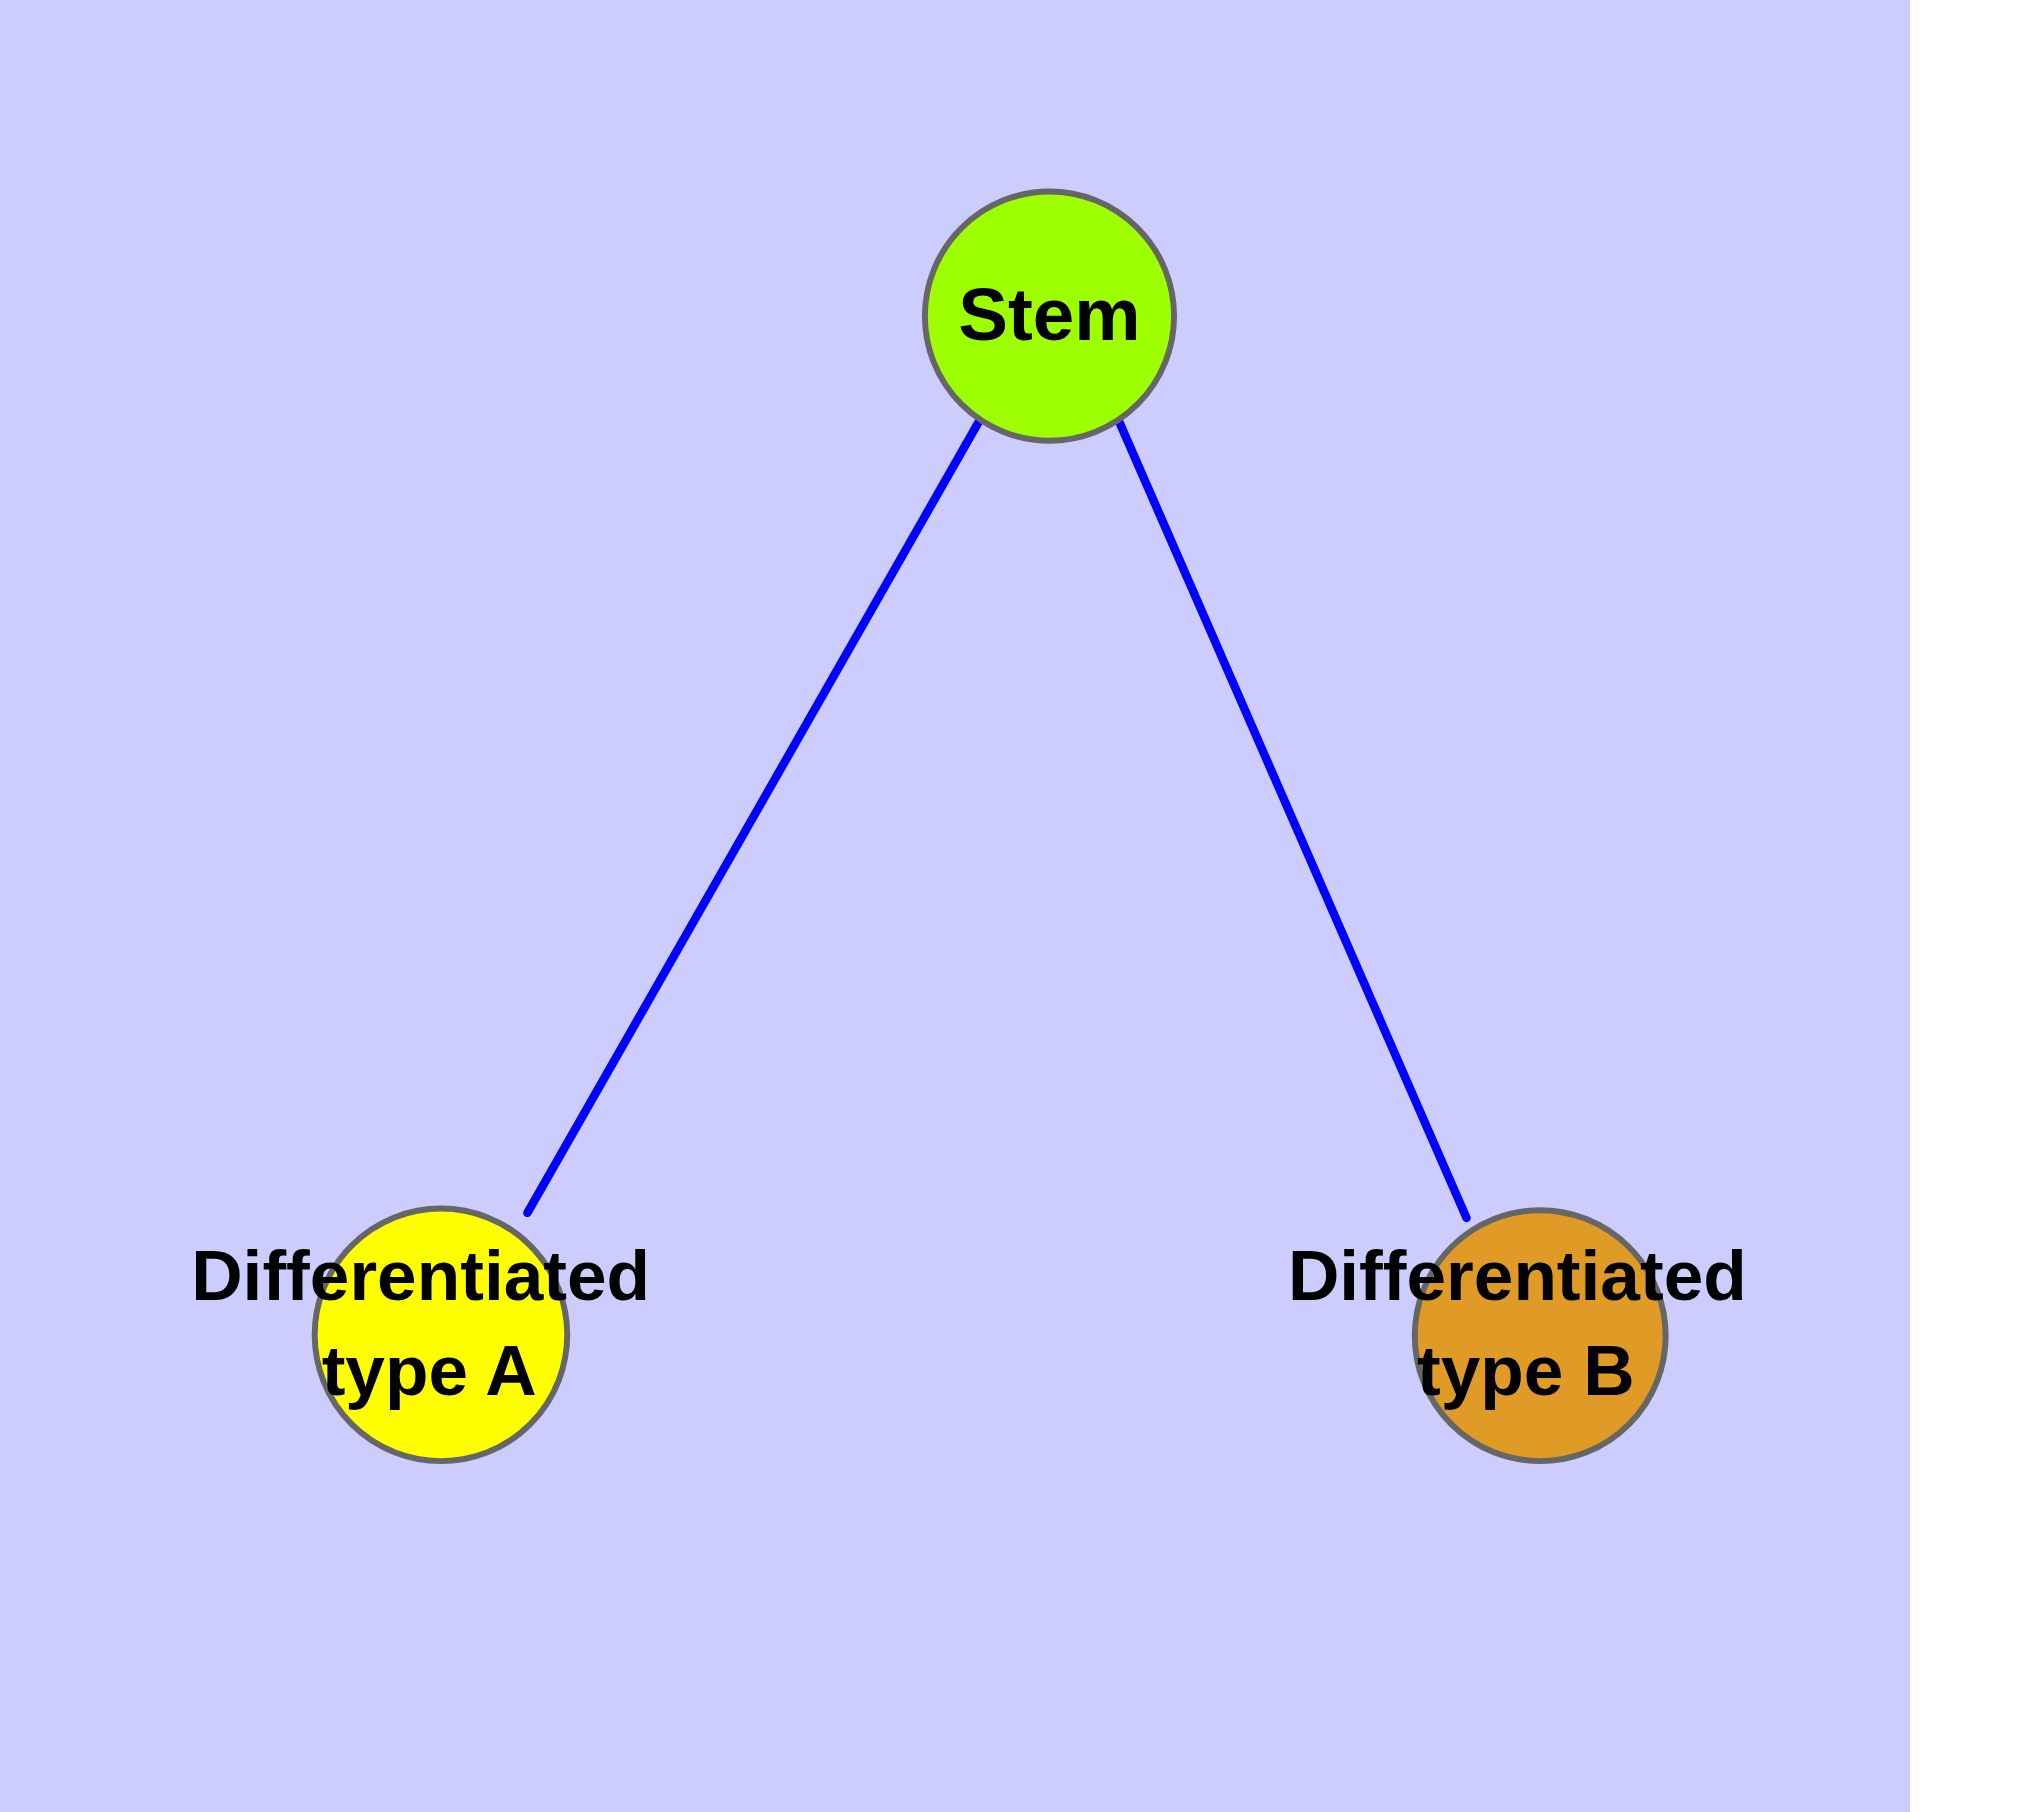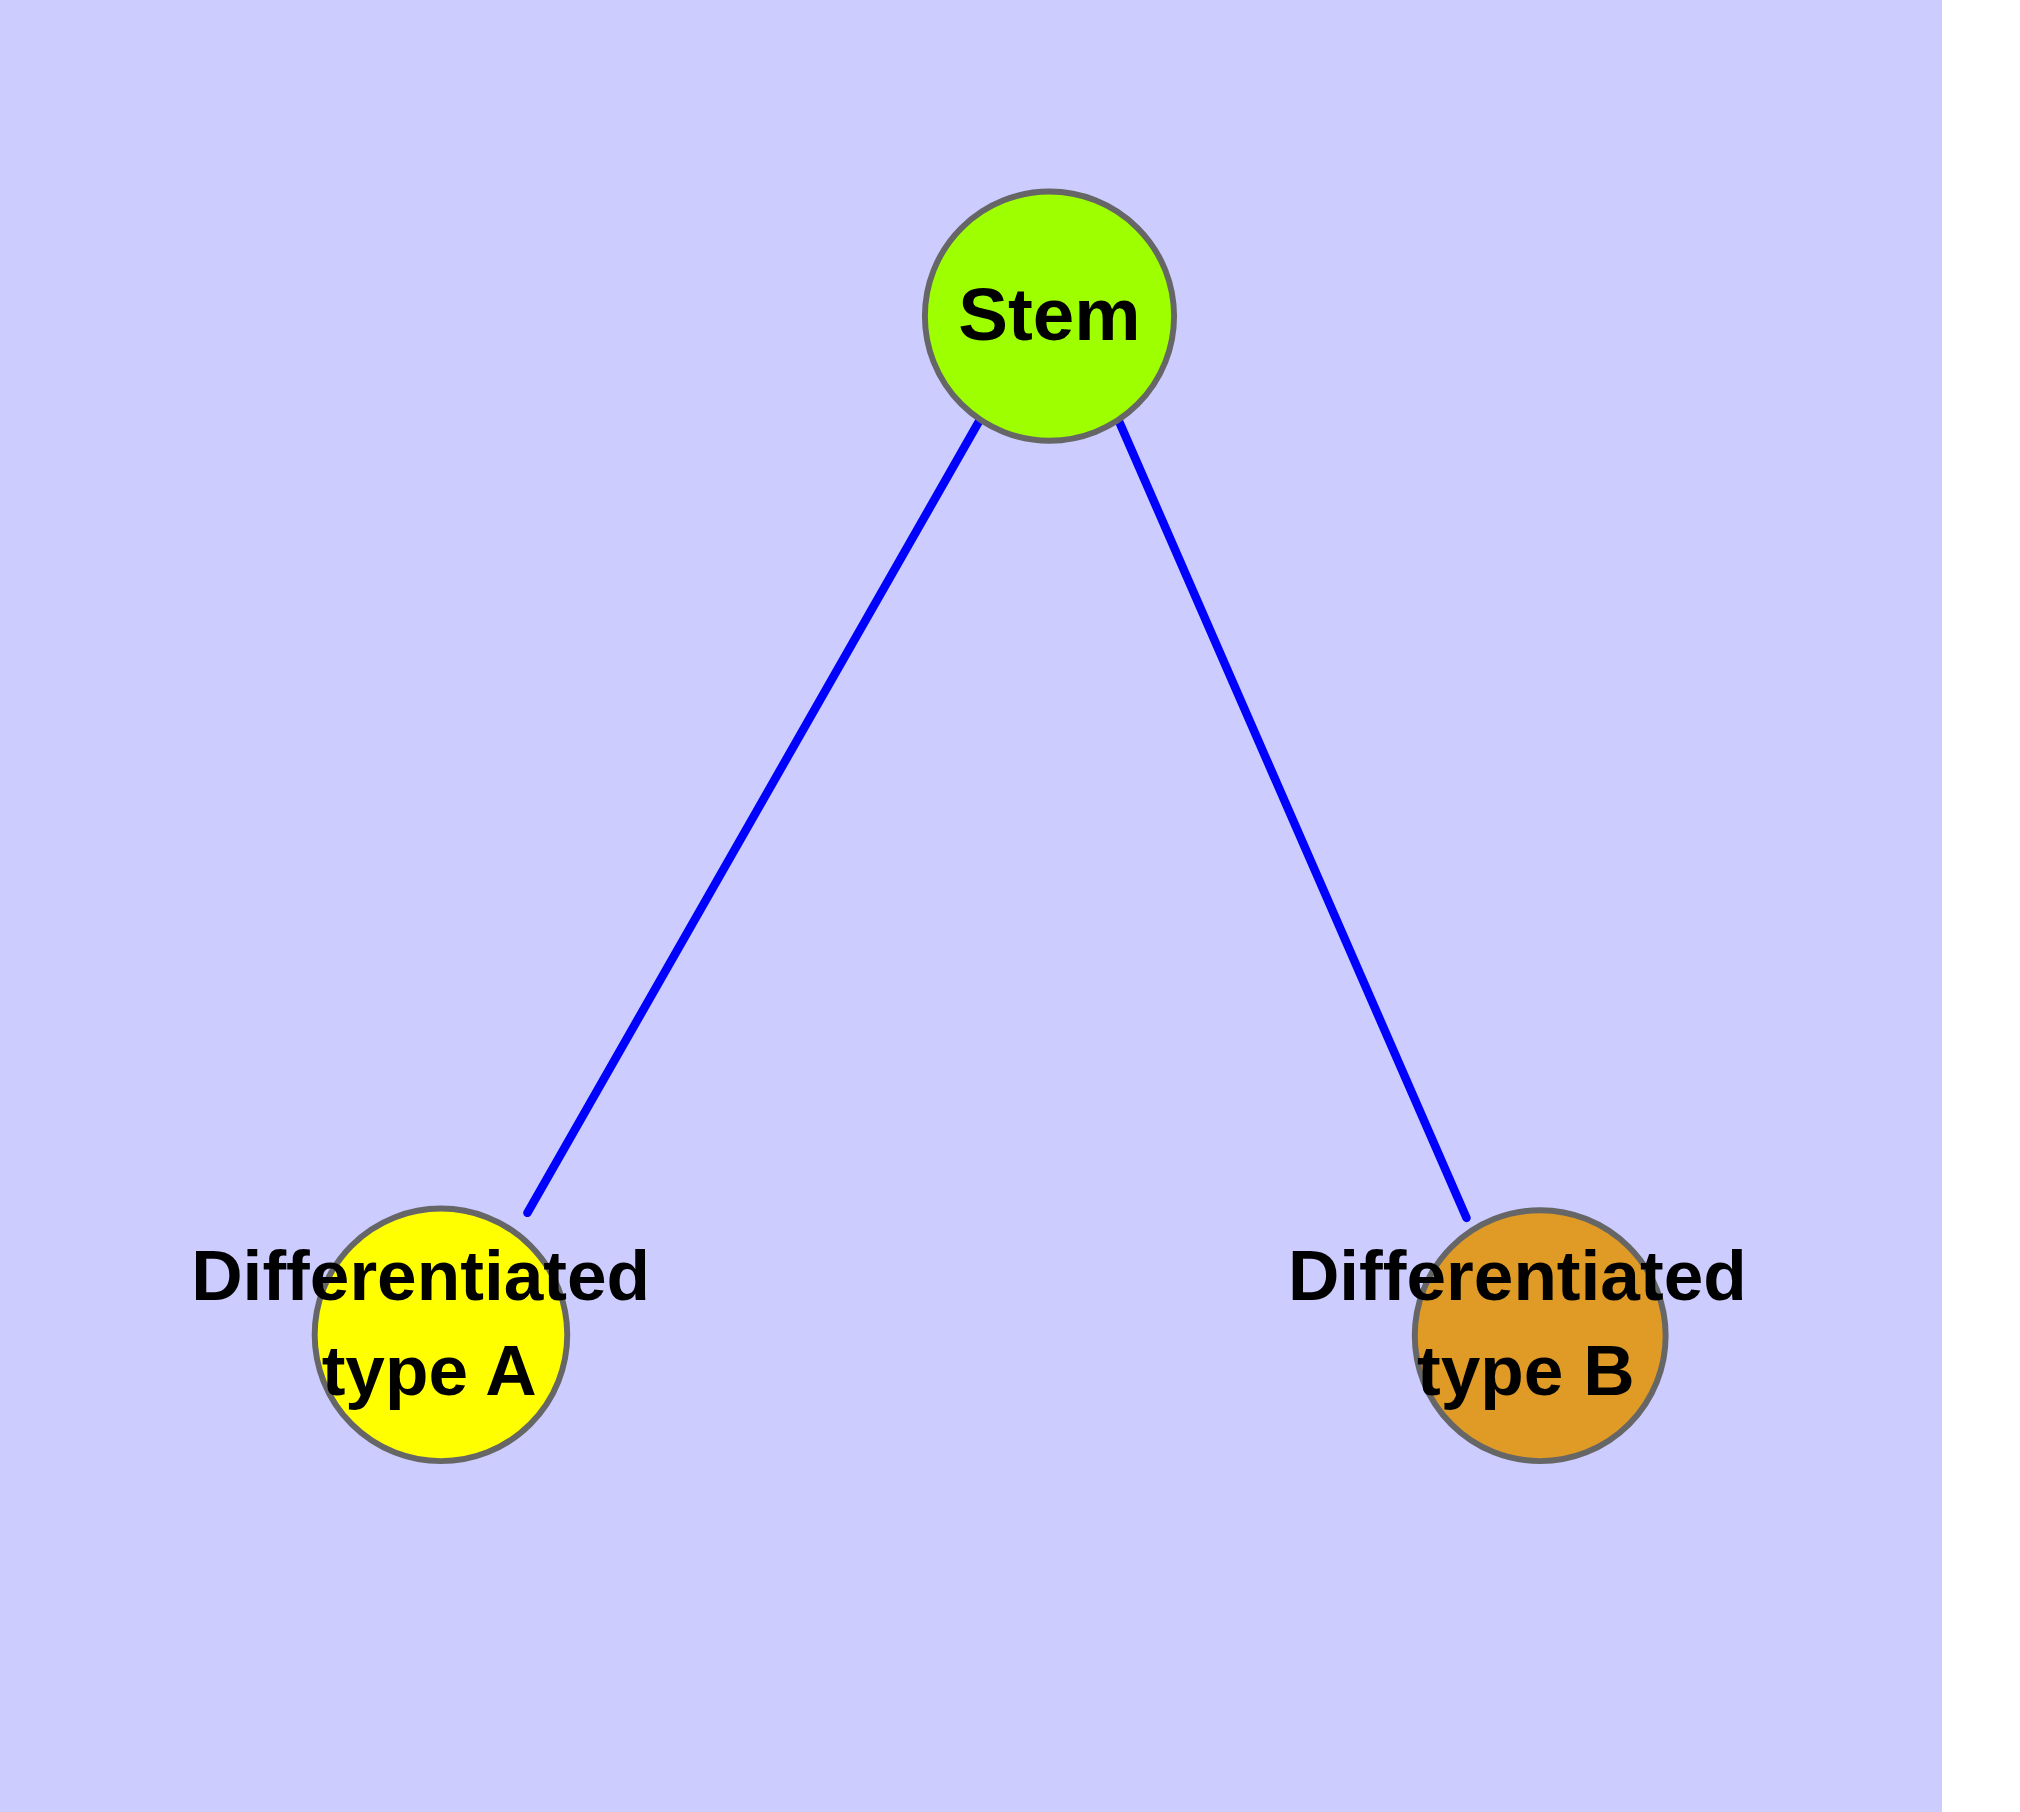--- a/index.html
+++ b/index.html
@@ -10,21 +10,20 @@
     width: 2021px;
     height: 1812px;
     overflow: hidden;
     font-family: "Liberation Sans", sans-serif;
   }
   #canvas {
     position: relative;
     width: 1910px;
     height: 1812px;
     background: #ccccff;
-    padding-left: 32px;
   }
   #graph-svg {
     position: absolute;
     top: 0;
     left: 0;
     width: 2021px;
     height: 1812px;
   }
   .node-label {
     font-weight: bold;

